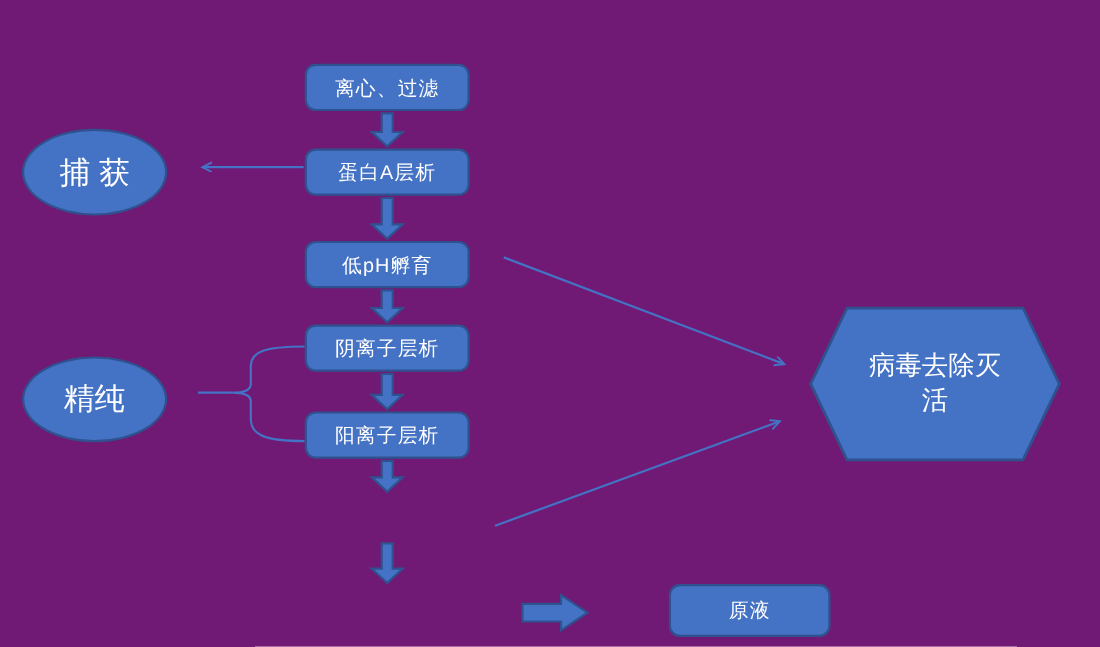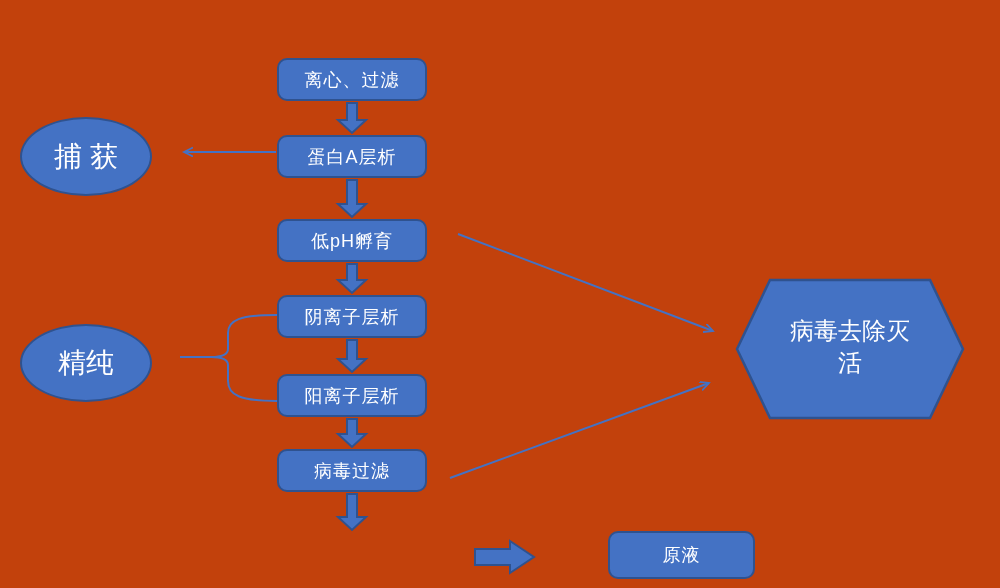--- a/index.html
+++ b/index.html
@@ -1,17 +1,17 @@
 <!DOCTYPE html>
 <html><head>
 <meta charset="utf-8">
 <style>
   html,body{margin:0;padding:0;background:#ffffff;}
   .canvas{
-    position:relative;width:1000px;height:588px;background:#c2410c;
+    position:relative;width:1000px;height:588px;background:#701a75;
     font-family:"Liberation Sans","DejaVu Sans",sans-serif;overflow:hidden;
   }
   .connector-layer{position:absolute;left:0;top:0;width:1000px;height:588px;}
   .process-box{
     position:absolute;width:150px;height:43px;box-sizing:border-box;
     background:#4472C4;border:2px solid #2F528F;border-radius:10px;
     color:#ffffff;display:flex;align-items:center;justify-content:center;
     font-size:18px;letter-spacing:1px;
   }
   .output-box{width:147px;height:48px;left:608px;top:531px;}
@@ -23,21 +23,21 @@
   }
   .ellipse-capture{left:20px;top:117px;width:132px;height:79px;}
   .ellipse-polish{left:20px;top:324px;width:132px;height:78px;}
   .hex-node{position:absolute;left:735px;top:278px;width:230px;height:142px;}
   .hex-node svg{position:absolute;left:0;top:0;}
   .hex-label{
     position:absolute;left:0;top:0;width:230px;height:142px;
     display:flex;align-items:center;justify-content:center;
     color:#ffffff;font-size:24px;line-height:1.35;text-align:center;
   }
-  .hex-label span{display:block;width:135px;font-family:Liberation Mono, monospace;}
+  .hex-label span{display:block;width:135px;}
 </style>
 </head>
 <body>
 
 <div class="canvas">
 
   <svg class="connector-layer" width="1000" height="588" viewBox="0 0 1000 588">
     <defs>
       <marker id="arrowV" markerWidth="14" markerHeight="14" refX="9" refY="4.5" orient="auto" markerUnits="userSpaceOnUse">
         <path d="M0,0 L9,4.5 L0,9" fill="none" stroke="#4472C4" stroke-width="1.8"></path>
@@ -71,23 +71,20 @@
   </div>
   <div class="process-box" style="left:277px;top:219px">
     <span>低pH孵育</span>
   </div>
   <div class="process-box" style="left:277px;top:295px">
     <span>阴离子层析</span>
   </div>
   <div class="process-box" style="left:277px;top:374px">
     <span>阳离子层析</span>
   </div>
-  <div class="process-box" style="left:277px;top:449px">
-    <span>病毒过滤</span>
-  </div>
 
   <div class="stage-ellipse ellipse-capture">
     <span>捕 获</span>
   </div>
   <div class="stage-ellipse ellipse-polish">
     <span>精纯</span>
   </div>
 
   <div class="hex-node">
     <svg width="230" height="142" viewBox="0 0 230 142">

